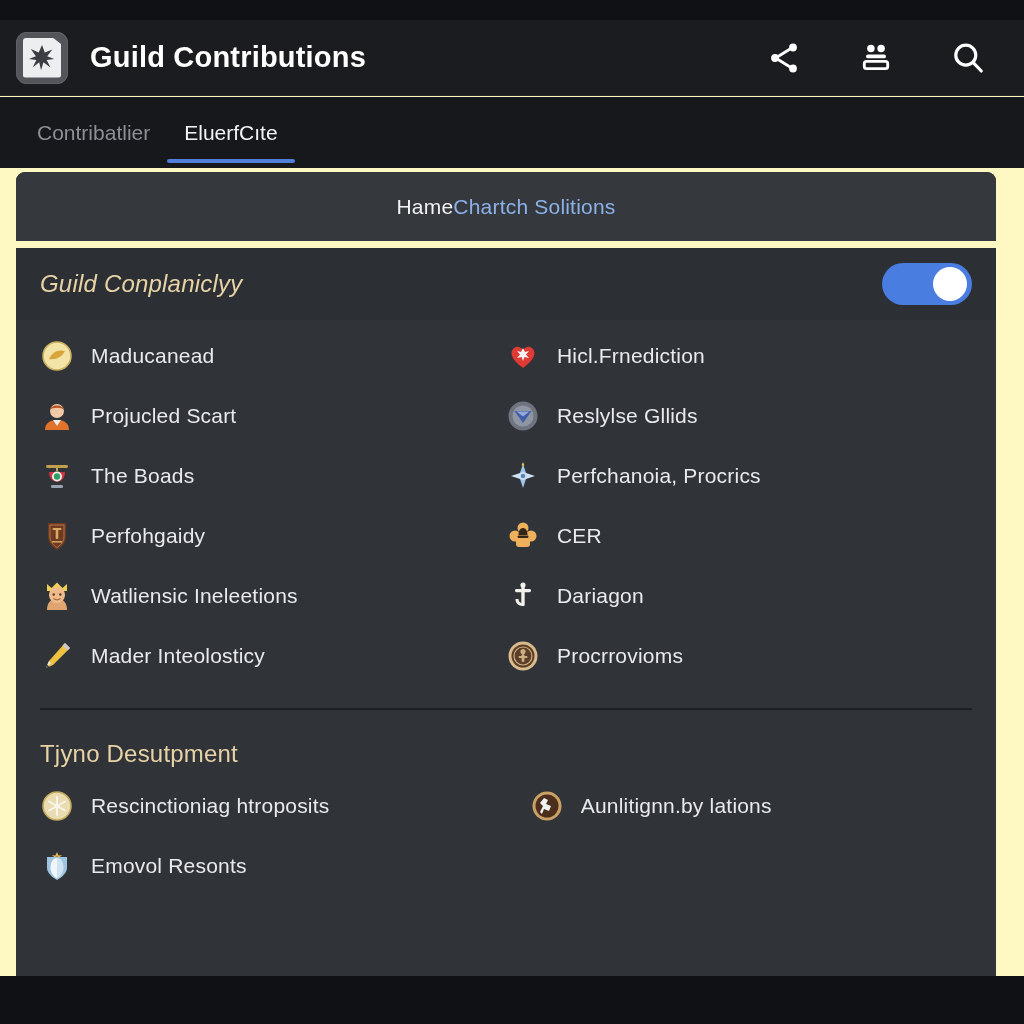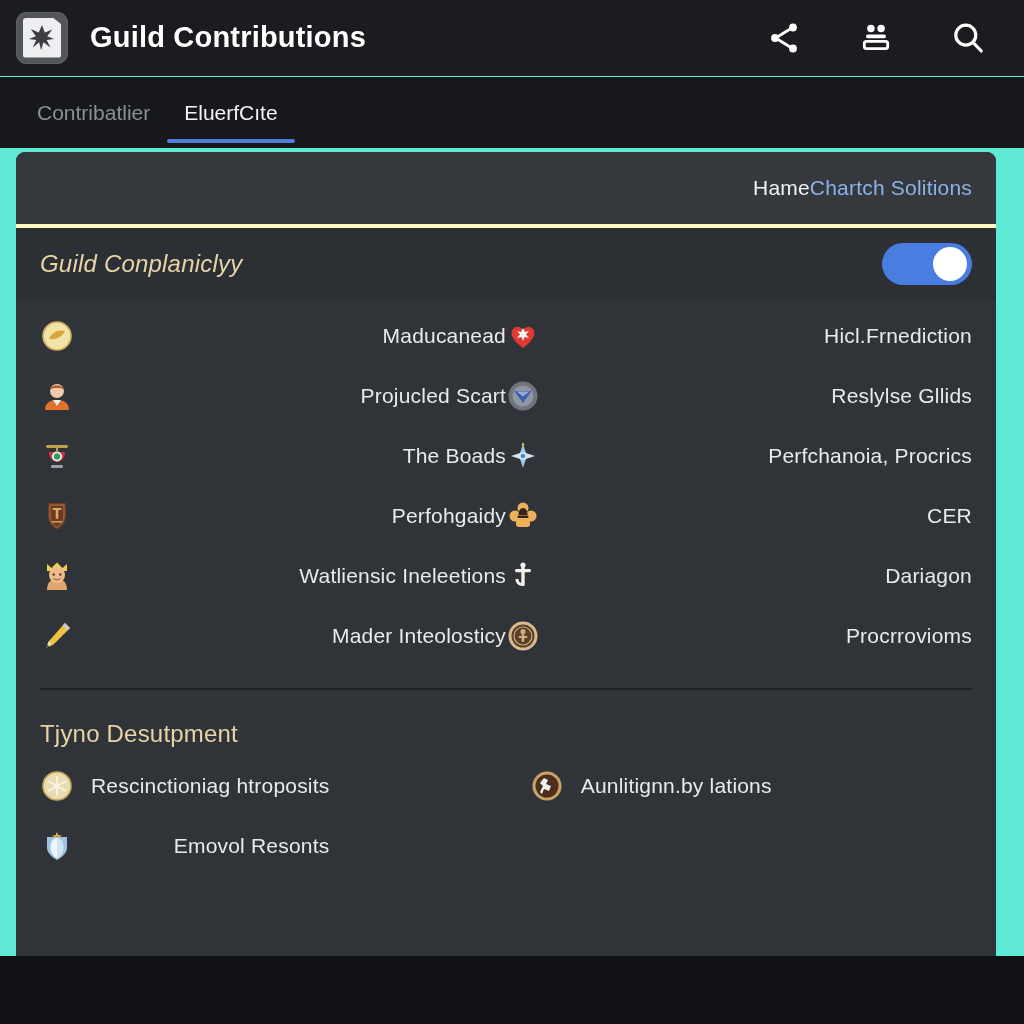--- a/index.html
+++ b/index.html
@@ -13,22 +13,23 @@
   }
   body {
     font-family: "Liberation Sans", "DejaVu Sans", sans-serif;
     -webkit-font-smoothing: antialiased;
   }
 
   .app {
     position: relative;
     width: 1024px;
     height: 956px;
-    background: #5eead4;
+    background: #fef9c3;
     overflow: hidden;
+    margin-top: 20px;
   }
 
   
   .appbar {
     position: absolute;
     top: 0; left: 0;
     width: 1024px;
     height: 76px;
     background: #1b1c20;
     border-bottom: 1px solid #25262b;
@@ -130,24 +131,24 @@
     background: #303338;
     border-radius: 9px 9px 0 0;
     overflow: hidden;
   }
 
   .card-topbar {
     height: 76px;
     background: #35383d;
     display: flex;
     align-items: center;
-    justify-content: flex-end;
-    padding: 0 24px;
+    justify-content: center;
+    padding: 0 32px;
     box-sizing: border-box;
-    border-bottom: 4px solid #fef9c3;
+    border-bottom: 7px solid #fef9c3;
   }
   .card-topbar-left {
     color: #f1f2f4;
     font-size: 21px;
     letter-spacing: 0.2px;
   }
   .card-topbar-right {
     color: #8cb2e8;
     font-size: 21px;
     letter-spacing: 0.2px;
@@ -195,21 +196,20 @@
     display: grid;
     grid-template-columns: 1fr 1fr;
     column-gap: 0px;
   }
   .entry {
     display: flex;
     align-items: center;
     height: 60px;
     gap: 17px;
     cursor: pointer;
-    justify-content: space-between;
   }
   .entry .label {
     color: #e9eaec;
     font-size: 21px;
     letter-spacing: 0.2px;
     white-space: nowrap;
   }
   .ic {
     width: 34px;
     height: 34px;

